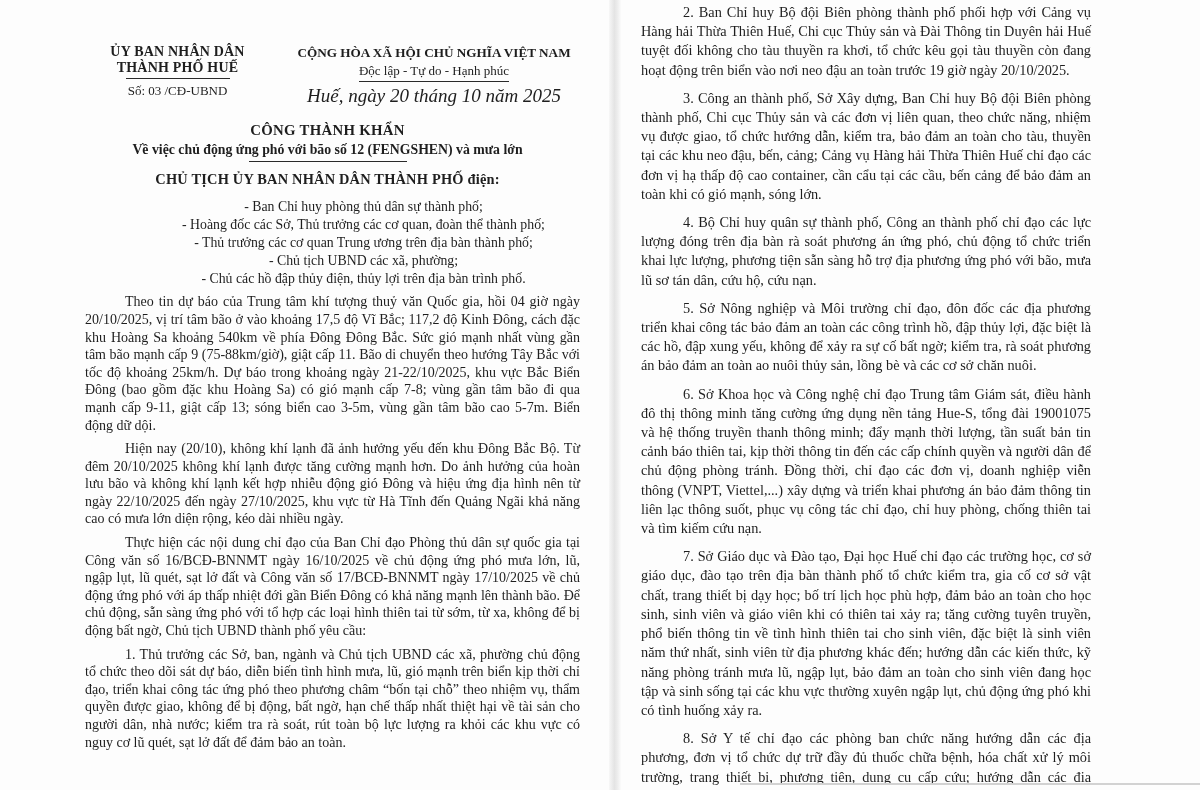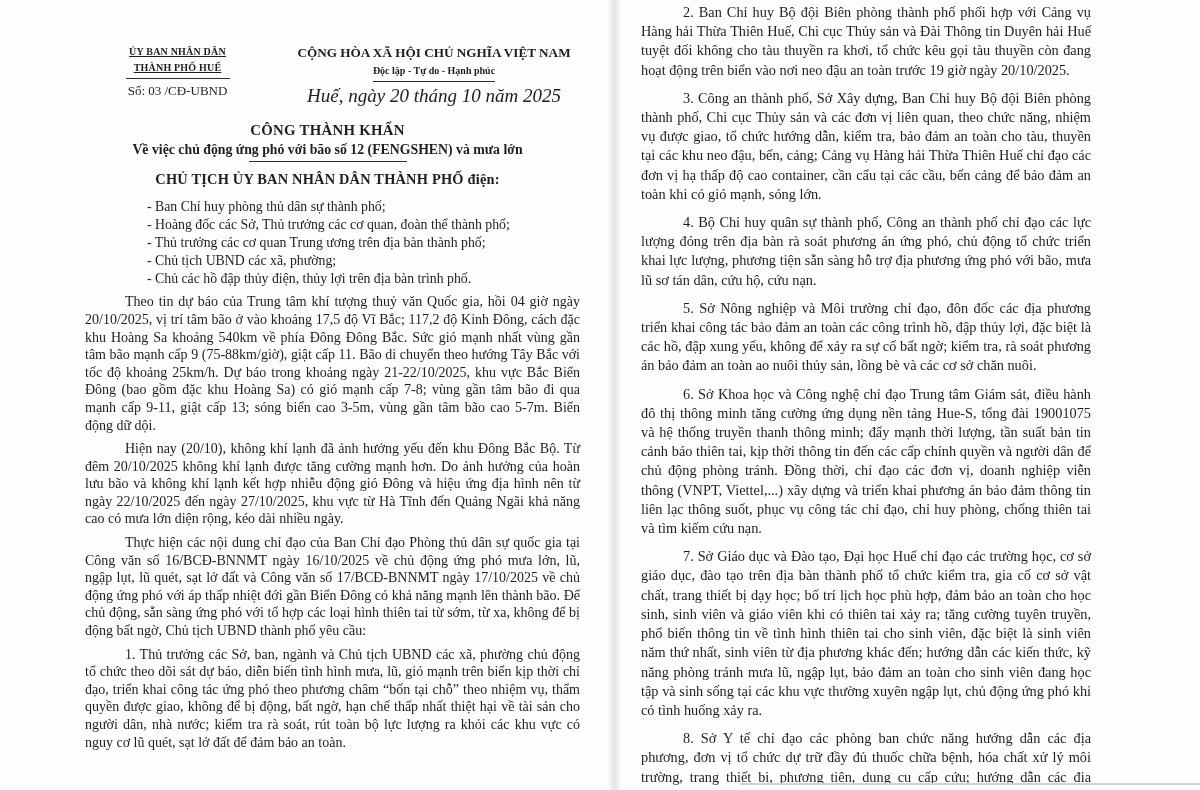--- a/index.html
+++ b/index.html
@@ -23,36 +23,36 @@
     background: #d2d2d2;
   }
 
   
   .page-left {
     position: absolute; left: 75px; top: 44px; width: 505px;
     font-size: 14px; line-height: 17.6px;
   }
   .doc-header { display: flex; justify-content: space-between; }
   .header-org { width: 205px; text-align: center; flex: 0 0 auto; }
-  .org-line { font-weight: bold; font-size: 10px; line-height: 16px; letter-spacing: .2px; text-decoration: underline; }
+  .org-line { font-weight: bold; font-size: 14px; line-height: 16px; letter-spacing: .2px; }
   .org-underline { width: 104px; height: 0; border-top: 1.4px solid #2a2a2a; margin: 2px auto 3px auto; }
   .doc-number { font-size: 13px; }
   .header-national { width: 292px; text-align: center; flex: 0 0 auto; }
   .nat-line1 { font-weight: bold; font-size: 13.2px; line-height: 17px; }
-  .nat-line2 { font-weight: bold; font-size: 10px; line-height: 19px; display: inline-block;
+  .nat-line2 { font-weight: normal; font-size: 13px; line-height: 19px; display: inline-block;
                border-bottom: 1.4px solid #2a2a2a; padding-bottom: 1px; }
   .date-line { font-style: italic; font-size: 19px; margin-top: 5px; }
 
   .title-block { text-align: center; margin-top: 17px; }
   .doc-title { font-weight: bold; font-size: 14.8px; letter-spacing: .3px; }
   .doc-subject { font-weight: bold; font-size: 13.8px; margin-top: 2px; }
   .subject-underline { width: 158px; height: 0; border-top: 1.3px solid #2a2a2a; margin: 2px auto 0 auto; }
   .salutation { font-weight: bold; font-size: 14.4px; margin-top: 9px; letter-spacing: .2px; }
 
-  .recipients { margin-top: 10px; margin-left: 72px; }
+  .recipients { margin-top: 10px; margin-left: 72px; text-align: center; }
   .recipient-line { font-size: 13.8px; line-height: 17.8px; }
 
   .page-left .para { margin: 6px 0 0 10px; text-align: justify; text-indent: 40px; }
 
   
   .page-right {
     position: absolute; left: 641px; top: 3px; width: 450px;
     font-size: 14.3px; line-height: 19.2px;
   }
   .page-right .para { margin: 0 0 9px 0; text-align: justify; text-indent: 42px; }

